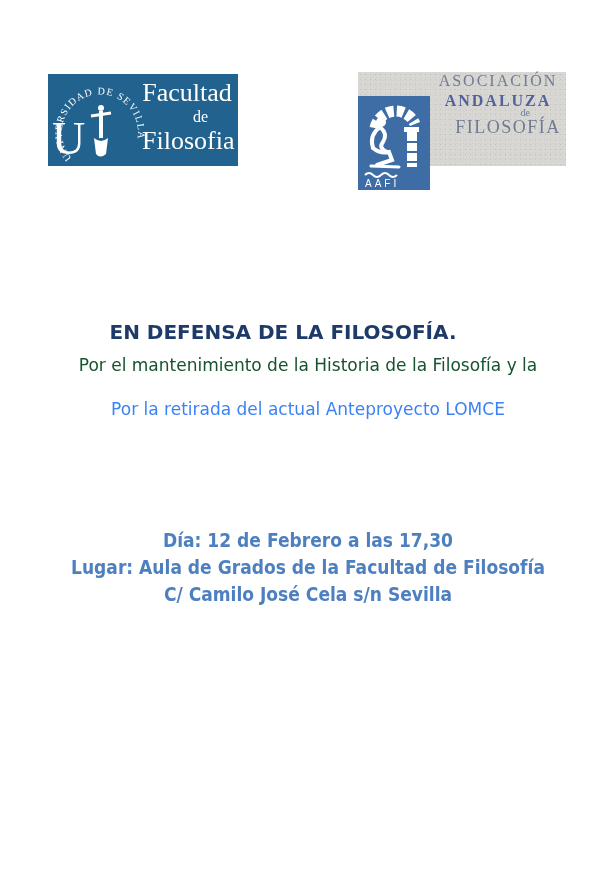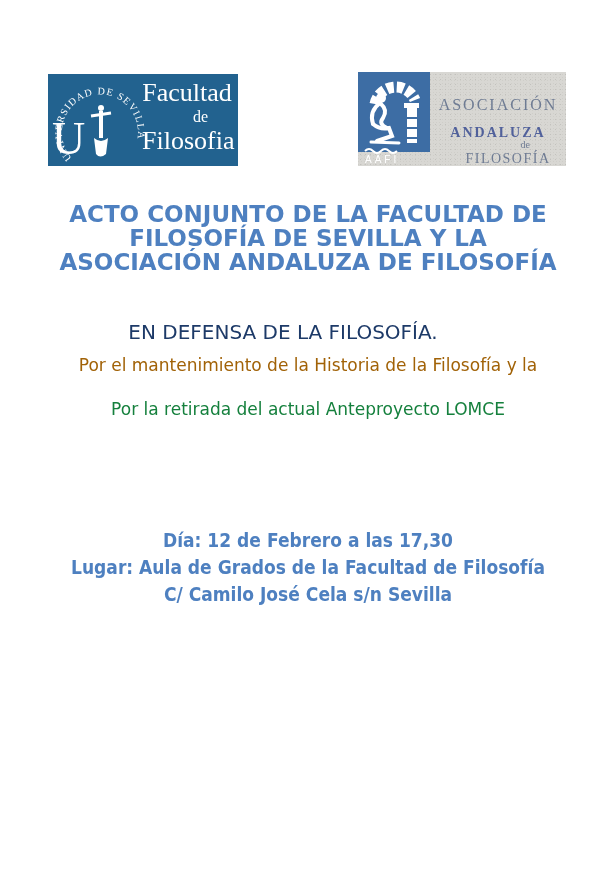--- a/index.html
+++ b/index.html
@@ -21,41 +21,41 @@
   .fac-line2{font-size:16px;line-height:18px;text-align:right;padding-right:24px;}
   .fac-line3{font-size:26px;line-height:30px;}
   
   .aafi-logo{
     position:absolute;left:358px;top:72px;width:208px;height:94px;display:flex;
     background-color:#d8d7d3;
     background-image:radial-gradient(#c2c1bd 12%,transparent 13%),
                      radial-gradient(#cfcec9 10%,transparent 11%);
     background-size:5px 5px,3px 3px;background-position:0 0,2px 1px;
   }
-  .aafi-square{position:relative;width:72px;height:80px;background:#3d6da4;flex:none;}
+  .aafi-square{position:relative;width:72px;height:94px;background:#3d6da4;flex:none;margin-top:24px;}
   .aafi-square svg{display:block;width:72px;height:94px;}
   .aafi-text{
     flex:1;display:flex;flex-direction:column;align-items:center;
-    padding-top:24px;font-family:"Liberation Serif","DejaVu Serif",serif;
+    padding-top:0;font-family:"Liberation Serif","DejaVu Serif",serif;
   }
   .aafi-l1{font-size:16px;letter-spacing:2px;color:#6e7b93;line-height:18px;}
-  .aafi-l2{font-size:14px;font-weight:bold;letter-spacing:2px;color:#51619b;line-height:14px;margin-top:12px;}
+  .aafi-l2{font-size:16px;font-weight:bold;letter-spacing:2px;color:#51619b;line-height:14px;margin-top:4px;}
   .aafi-l3{font-size:10px;color:#6e7b93;line-height:10px;align-self:flex-end;margin-right:36px;}
-  .aafi-l4{font-size:14px;letter-spacing:1.5px;color:#6e7b93;line-height:22px;margin-top:-2px;margin-left:20px;}
+  .aafi-l4{font-size:18px;letter-spacing:1.5px;color:#6e7b93;line-height:22px;margin-top:-2px;margin-left:20px;}
   
   .block{position:absolute;left:0;right:0;text-align:center;}
   .main-title{
     top:202px;color:#4e80c0;font-weight:bold;font-size:23px;line-height:24px;
     padding:0 18px;
   }
   .subtitle{
-    top:319px;right:50px;color:#1d3a68;font-weight:normal;font-size:20px;line-height:26px;
+    top:319px;right:50px;color:#1d3a68;font-weight:bold;font-size:20px;line-height:26px;
   }
-  .body-para1{top:354px;color:#a16207;font-size:17px;line-height:23px;}
-  .body-para2{top:398px;color:#15803d;font-size:17px;line-height:23px;}
+  .body-para1{top:354px;color:#14532d;font-size:17px;line-height:23px;}
+  .body-para2{top:398px;color:#3b82f6;font-size:17px;line-height:23px;}
   .details{
     top:527px;color:#4e80c0;font-weight:bold;font-size:19px;line-height:27px;
     transform:scaleX(0.9);transform-origin:50% 0;
   }
 </style>
 </head>
 <body>
 
 <div class="page">
 
@@ -101,25 +101,20 @@
       </svg>
     </div>
     <div class="aafi-text">
       <div class="aafi-l1">ASOCIACIÓN</div>
       <div class="aafi-l2">ANDALUZA</div>
       <div class="aafi-l3">de</div>
       <div class="aafi-l4">FILOSOFÍA</div>
     </div>
   </div>
 
-  <div class="block main-title">
-    <div>ACTO CONJUNTO DE LA FACULTAD DE</div>
-    <div>FILOSOFÍA DE SEVILLA Y LA</div>
-    <div>ASOCIACIÓN ANDALUZA DE FILOSOFÍA</div>
-  </div>
 
   <div class="block subtitle">EN DEFENSA DE LA FILOSOFÍA.</div>
 
   <div class="block body-para1">
     <div>Por el mantenimiento de la Historia de la Filosofía y la</div>
   </div>
 
   <div class="block body-para2">Por la retirada del actual Anteproyecto LOMCE</div>
 
   <div class="block details">

